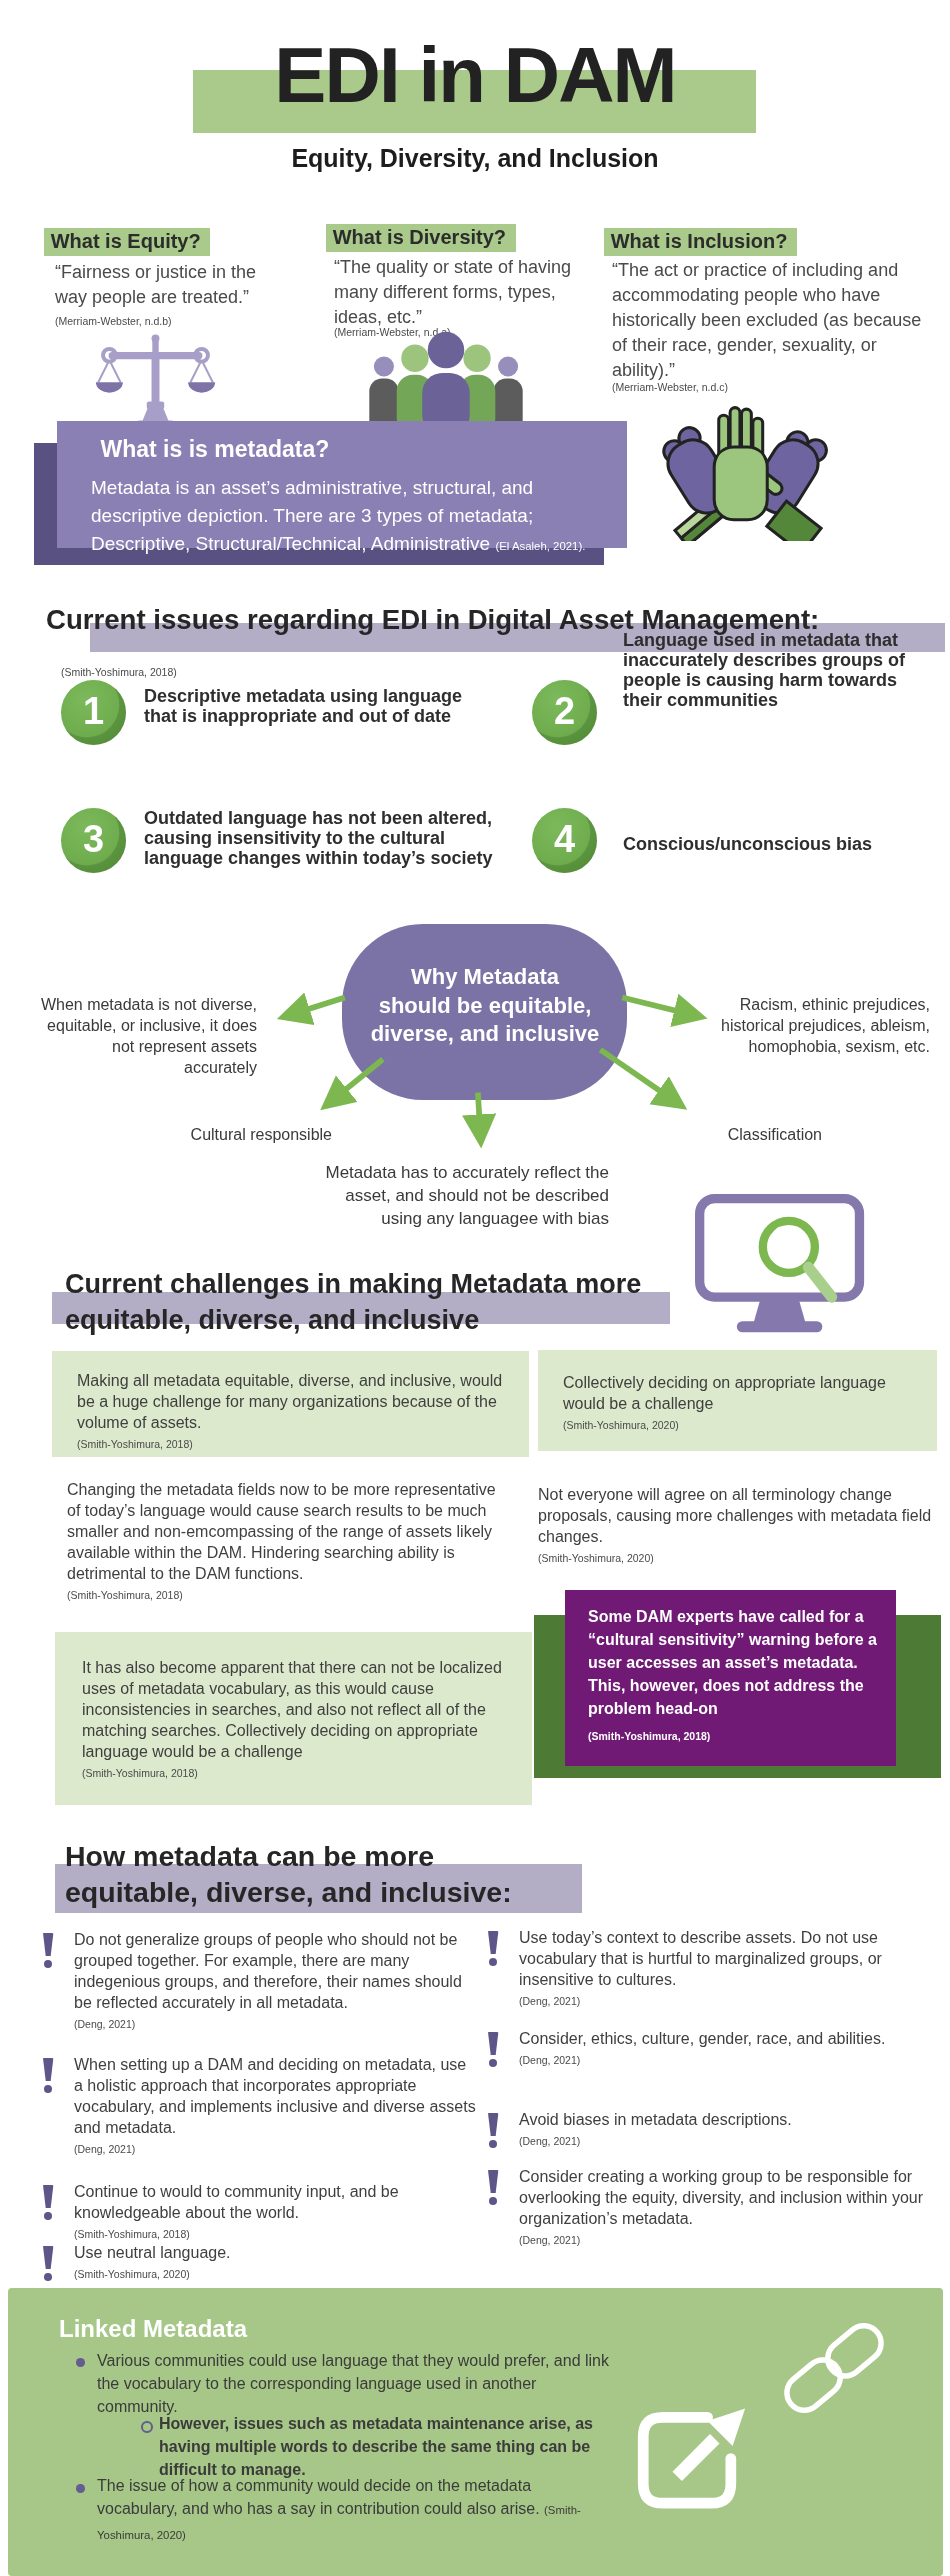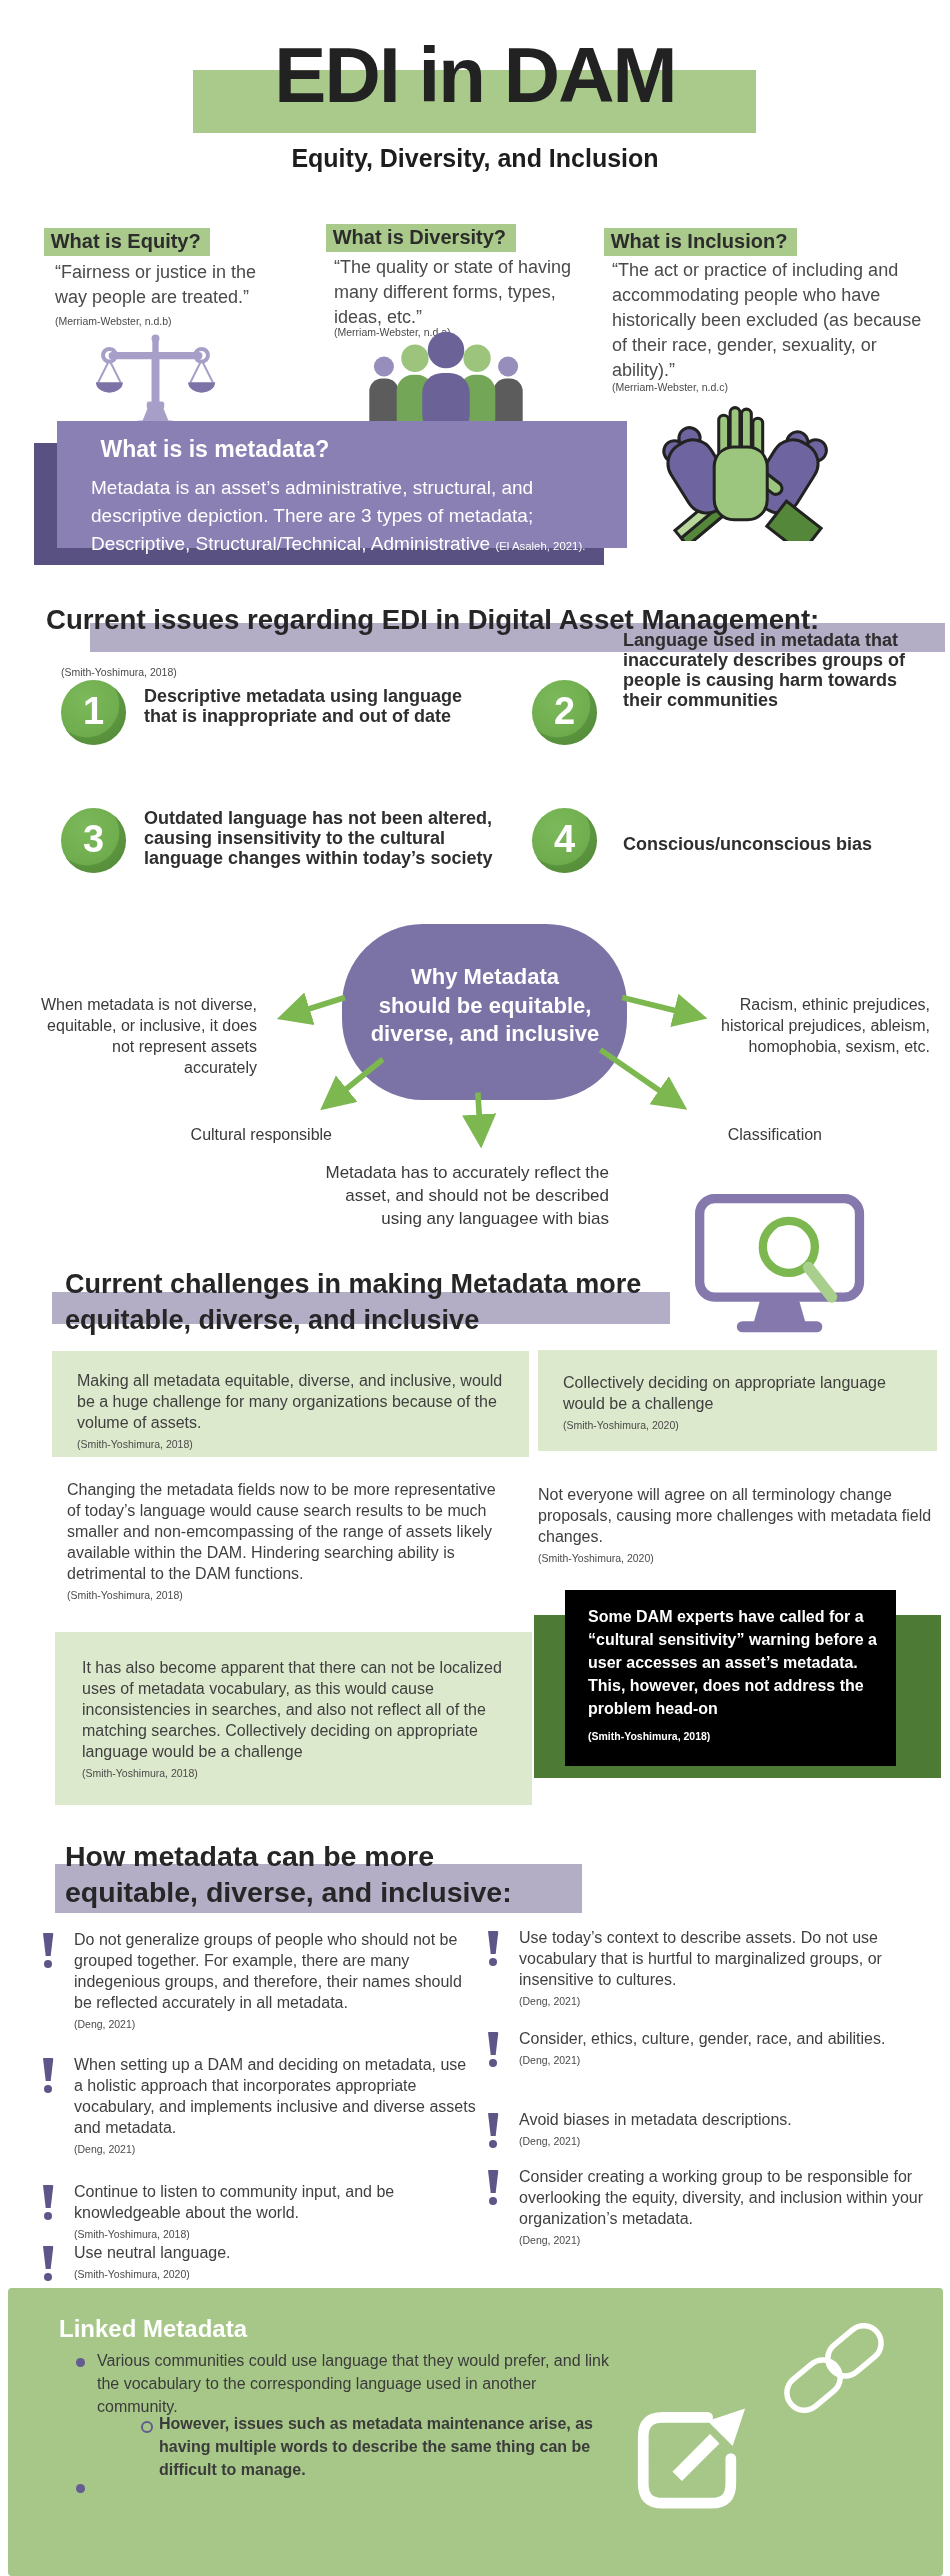--- a/index.html
+++ b/index.html
@@ -25,21 +25,21 @@
              box-shadow:inset -6.7px -7.6px 0 rgba(40,80,25,.25);}
   .numcircle span{display:block;width:65px;line-height:63px;text-align:center;color:#fff;font-size:38px;font-weight:800;}
   .issue-text{font-size:18px;line-height:19px;font-weight:600;color:#2e2e2e;line-height:19px;}
   .issue-text{line-height:20px;}
   .blob{background:#7b72a5;border-radius:81px;}
   .blob-text{color:#fff;font-size:22px;font-weight:700;line-height:28.5px;text-align:center;}
   .diag-text{font-size:16px;line-height:21px;color:#3a3a3a;text-align:right;}
   .lg-box{background:#dde9cc;}
   .body-text{font-size:16px;line-height:21px;color:#3f3f3f;}
   .q-shadow{background:#4d7a35;}
-  .q-box{background:#000000;color:#fff;}
+  .q-box{background:#701a75;color:#fff;}
   .q-text{font-size:16px;line-height:23px;font-weight:700;}
   .excl-bar{width:12.4px;height:23px;margin:0 auto;background:#5e5588;clip-path:polygon(8% 0,92% 0,70% 100%,30% 100%);border-radius:1.9px;}
   .excl-dot{width:8.6px;height:8.6px;border-radius:50%;background:#5e5588;margin:3.8px auto 0;}
   .footer{background:#a6c787;border-radius:3.8px;}
   .foot-head{font-size:24px;font-weight:700;color:#fff;}
   .foot-text{font-size:16px;line-height:23px;color:#3b3b3b;}
   .dot{width:8.6px;height:8.6px;border-radius:50%;background:#655c90;}
   .circ{width:7.6px;height:7.6px;border-radius:50%;border:2.4px solid #655c90;background:transparent;}
   .inline-cite{font-size:11.4px;}
 </style>
@@ -252,21 +252,21 @@
   <div class="abs body-text" style="left:74px;top:2054px;width:404px;">
     <span>When setting up a DAM and deciding on metadata, use a holistic approach that incorporates appropriate vocabulary, and implements inclusive and diverse assets and metadata.</span>
     <div class="cite">(Deng, 2021)</div>
   </div>
 
   <div class="abs" style="left:42px;top:2185px;">
       <div class="excl-bar"></div>
       <div class="excl-dot"></div>
     </div>
   <div class="abs body-text" style="left:74px;top:2181px;width:404px;">
-    <span>Continue to listen to community input, and be knowledgeable about the world.</span>
+    <span>Continue to would to community input, and be knowledgeable about the world.</span>
     <div class="cite">(Smith-Yoshimura, 2018)</div>
   </div>
 
   <div class="abs" style="left:42px;top:2246px;">
       <div class="excl-bar"></div>
       <div class="excl-dot"></div>
     </div>
   <div class="abs body-text" style="left:74px;top:2242px;width:404px;">
     <span>Use neutral language.</span>
     <div class="cite">(Smith-Yoshimura, 2020)</div>
@@ -311,20 +311,24 @@
   <div class="abs footer" style="left:7.6px;top:2288px;width:935px;height:288px;"></div>
   <div class="abs foot-head" style="left:59px;top:2315px;">Linked Metadata</div>
 
   <div class="abs dot" style="left:76px;top:2358px;"></div>
   <div class="abs foot-text" style="left:97px;top:2349px;width:513px;">Various communities could use language that they would prefer, and link the vocabulary to the corresponding language used in another community.</div>
 
   <div class="abs circ" style="left:141px;top:2421px;"></div>
   <div class="abs foot-text" style="left:159px;top:2412px;width:456px;font-weight:bold;">However, issues such as metadata maintenance arise, as having multiple words to describe the same thing can be difficult to manage.</div>
 
   <div class="abs dot" style="left:76px;top:2484px;"></div>
+  <div class="abs foot-text" style="left:97px;top:2474px;width:518px;">
+    <span>The issue of how a community would decide on the metadata vocabulary, and who has a say in contribution could also arise.</span>
+    <span class="inline-cite">(Smith-Yoshimura, 2020)</span>
+  </div>
 
   <svg class="abs" style="left:620px;top:2387px;" width="143" height="143" viewBox="0 0 160 160">
     <path d="M98,34 H48 C32,34 26,42 26,56 v52 c0,14 6,22 22,22 h54 c16,0 22,-8 22,-22 V80" stroke="#ffffff" stroke-width="12" fill="none" stroke-linejoin="round" stroke-linecap="round"></path>
     <line x1="64" y1="100" x2="106" y2="58" stroke="#ffffff" stroke-width="15"></line>
     <polygon points="140,24 98,38 126,66" fill="#ffffff"></polygon>
   </svg>
 
   <svg class="abs" style="left:765px;top:2299px;" width="138" height="138" viewBox="0 0 150 150">
     <g transform="rotate(-40 75 75)">
       <rect x="14" y="56" width="64" height="38" rx="19" stroke="#ffffff" stroke-width="6" fill="none"></rect>

